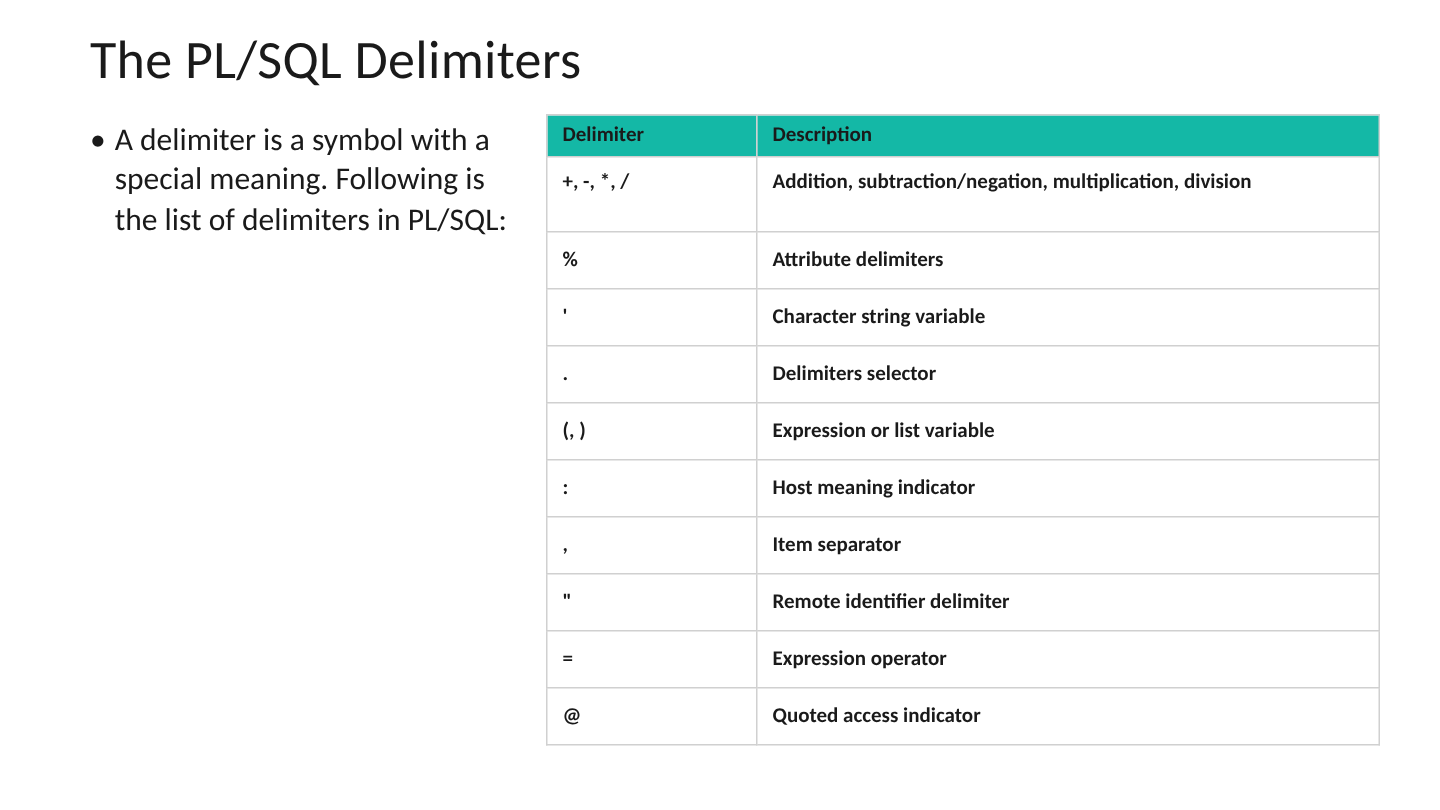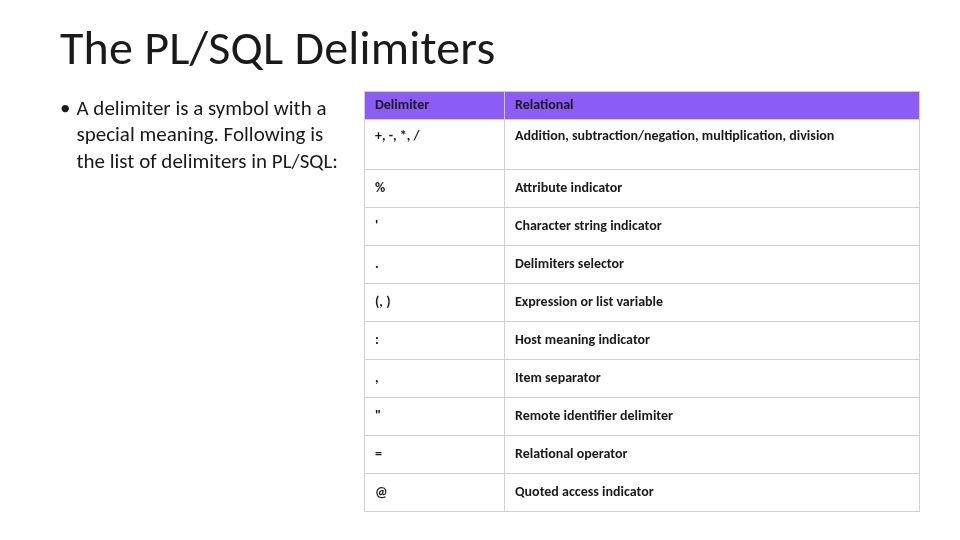--- a/index.html
+++ b/index.html
@@ -8,21 +8,21 @@
     height: 540px;
     background: #fff;
     font-family: Calibri, "Segoe UI", Arial, sans-serif;
     color: #222;
     overflow: hidden;
   }
   .slide {
     padding: 18px 40px 20px 60px;
   }
   .title {
-    font-size: 48px;
+    font-size: 36px;
     font-weight: 400;
     color: #1a1a1a;
     margin-bottom: 14px;
     letter-spacing: 0.2px;
   }
   .content {
     display: flex;
     gap: 24px;
     align-items: flex-start;
   }
@@ -49,21 +49,21 @@
   }
   th, td {
     border: 1px solid #d0d0d0;
     padding: 5px 10px;
     text-align: left;
     font-weight: 700;
     color: #1a1a1a;
     line-height: 1.2;
   }
   th {
-    background: #8b5cf6;
+    background: #14b8a6;
     font-weight: 700;
   }
   td.delim {
     width: 140px;
     height: 38px;
   }
   thead th {
     height: 26px;
   }
   tbody tr:first-child td {
@@ -82,35 +82,35 @@
       <div class="bullet">
         <span class="bullet-marker">•</span>
         <span>A delimiter is a symbol with a special meaning. Following is the list of delimiters in PL/SQL:</span>
       </div>
     </div>
     <div class="table-col">
       <table>
         <thead>
           <tr>
             <th>Delimiter</th>
-            <th>Relational</th>
+            <th>Description</th>
           </tr>
         </thead>
         <tbody>
           <tr>
               <td class="delim">+, -, *, /</td>
               <td>Addition, subtraction/negation, multiplication, division</td>
             </tr>
           <tr>
               <td class="delim">%</td>
-              <td>Attribute indicator</td>
+              <td>Attribute delimiters</td>
             </tr>
           <tr>
               <td class="delim">'</td>
-              <td>Character string indicator</td>
+              <td>Character string variable</td>
             </tr>
           <tr>
               <td class="delim">.</td>
               <td>Delimiters selector</td>
             </tr>
           <tr>
               <td class="delim">(, )</td>
               <td>Expression or list variable</td>
             </tr>
           <tr>
@@ -120,21 +120,21 @@
           <tr>
               <td class="delim">,</td>
               <td>Item separator</td>
             </tr>
           <tr>
               <td class="delim">"</td>
               <td>Remote identifier delimiter</td>
             </tr>
           <tr>
               <td class="delim">=</td>
-              <td>Relational operator</td>
+              <td>Expression operator</td>
             </tr>
           <tr>
               <td class="delim">@</td>
               <td>Quoted access indicator</td>
             </tr>
         </tbody>
       </table>
     </div>
   </div>
 </div>

